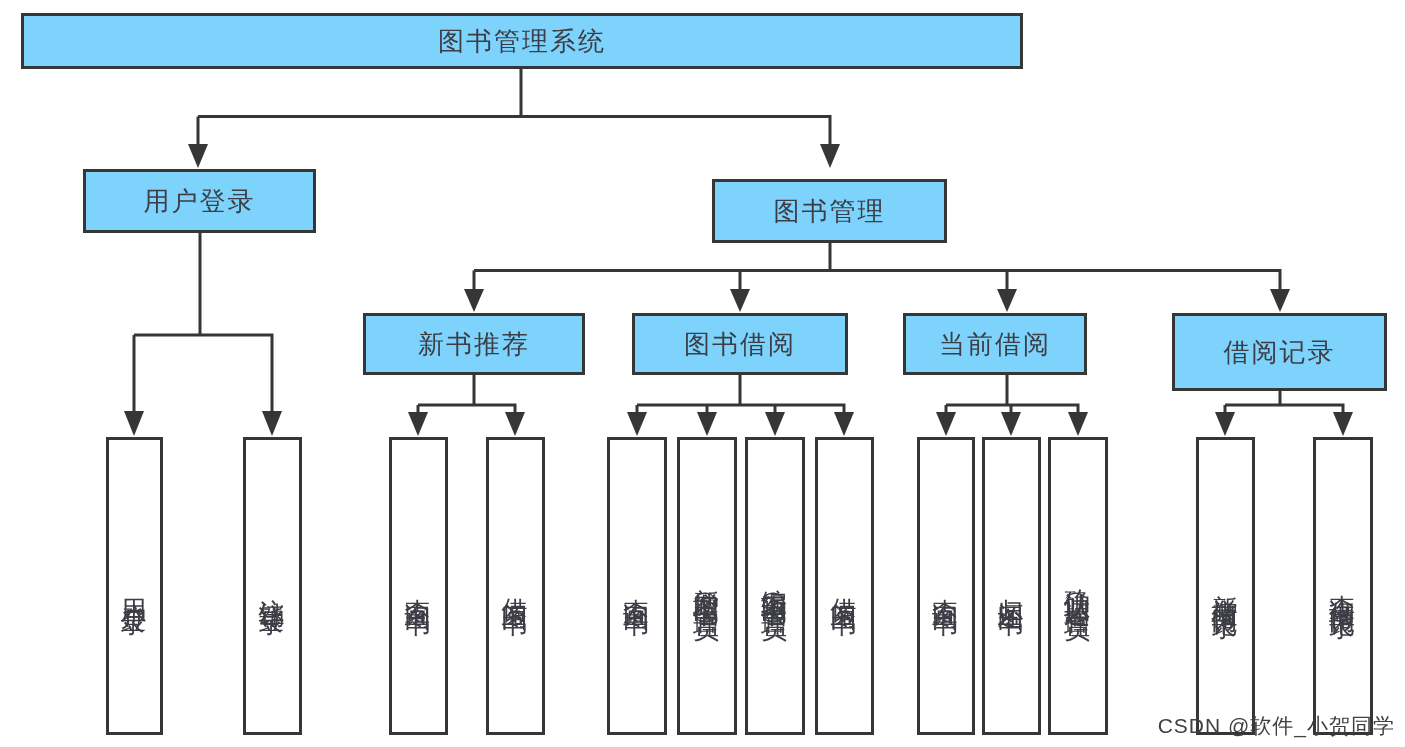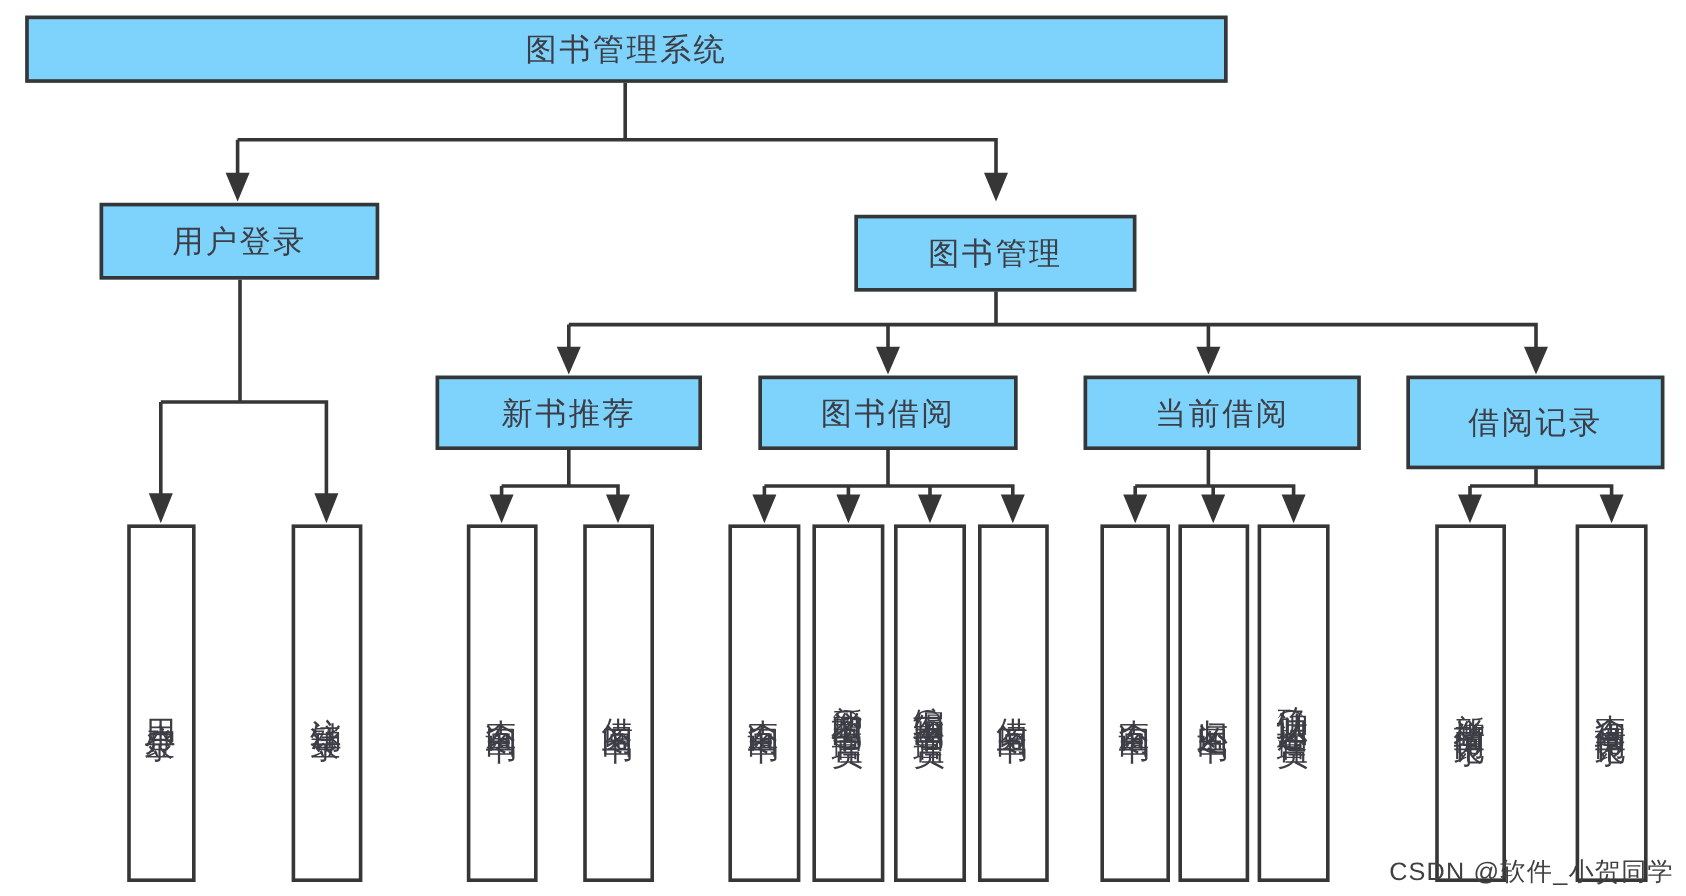--- a/index.html
+++ b/index.html
@@ -70,21 +70,21 @@
     </g>
   </svg>
 
   <div class="node" style="left:21px;top:13px;width:1002px;height:56px">图书管理系统</div>
 
   <div class="node" style="left:83px;top:169px;width:233px;height:64px">用户登录</div>
   <div class="node" style="left:712px;top:179px;width:235px;height:64px">图书管理</div>
 
   <div class="node" style="left:363px;top:313px;width:222px;height:62px">新书推荐</div>
   <div class="node" style="left:632px;top:313px;width:216px;height:62px">图书借阅</div>
-  <div class="node" style="left:903px;top:313px;width:231px;height:62px">当前借阅</div>
+  <div class="node" style="left:903px;top:313px;width:184px;height:62px">当前借阅</div>
   <div class="node" style="left:1172px;top:313px;width:215px;height:78px">借阅记录</div>
 
   <div class="vnode" style="left:106px;width:57px">用户登录</div>
   <div class="vnode" style="left:243px;width:59px">注销登录</div>
 
   <div class="vnode" style="left:389px;width:59px">查询图书</div>
   <div class="vnode" style="left:486px;width:59px">借阅图书</div>
 
   <div class="vnode" style="left:607px;width:60px">查询图书</div>
   <div class="vnode" style="left:677px;width:60px">新增图书（管理员）</div>

